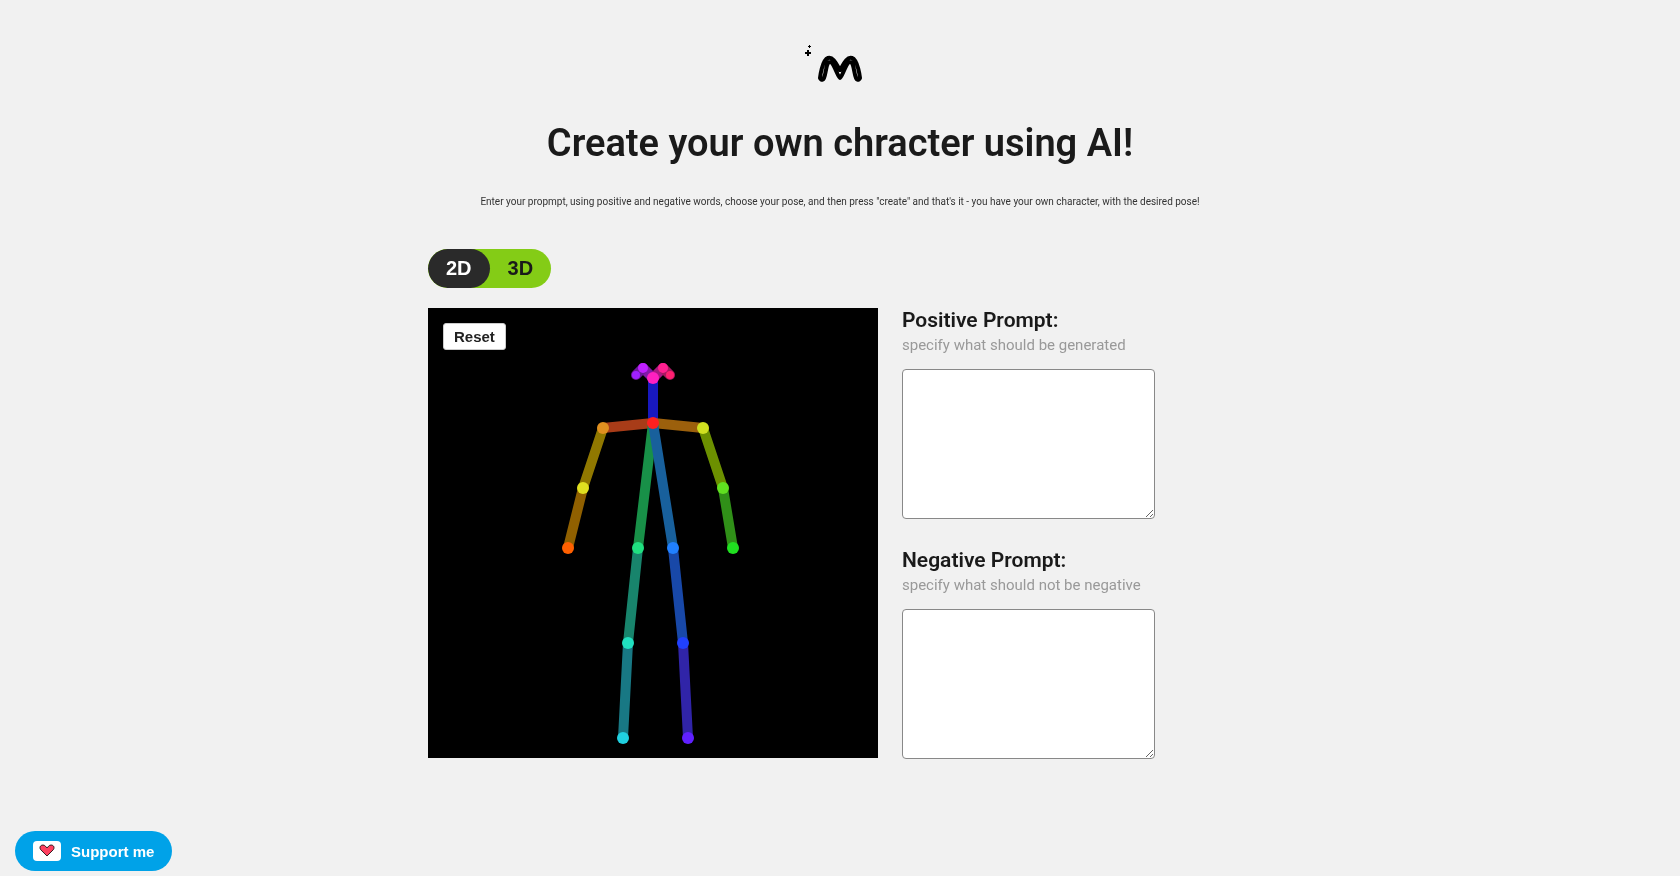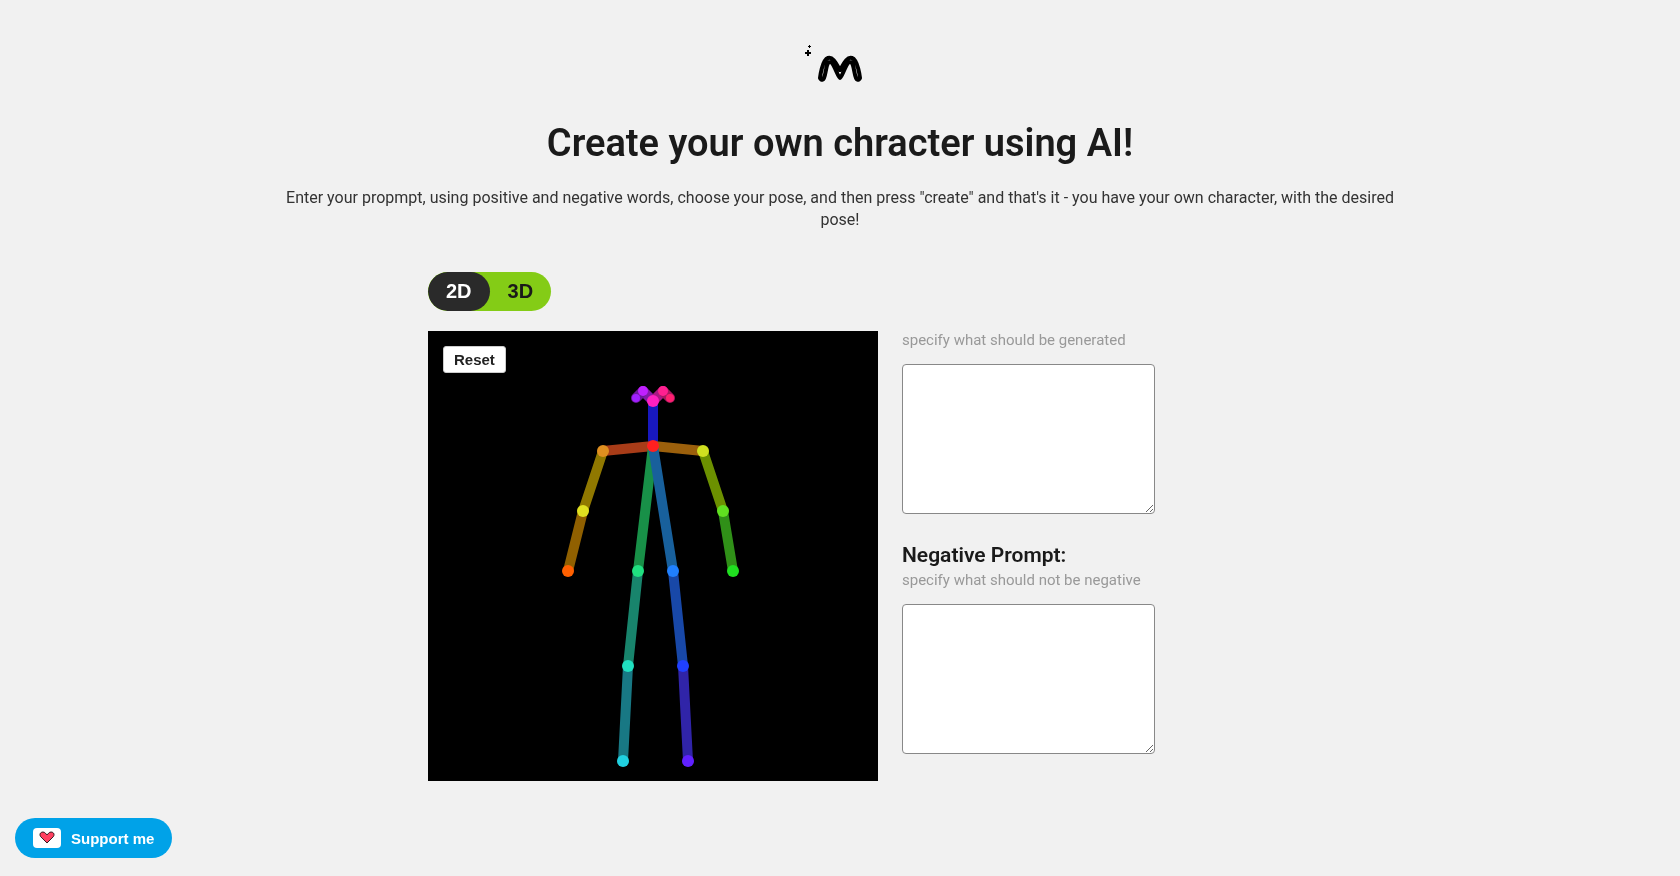--- a/index.html
+++ b/index.html
@@ -24,24 +24,24 @@
     .logo svg {
       display: block;
     }
     .page-title {
       font-size: 38px;
       font-weight: 600;
       color: #1a1a1a;
       margin-top: 14px;
     }
     .subtitle {
-      font-size: 16px;
+      font-size: 10px;
       color: #333;
       max-width: 1160px;
-      margin: 22px auto 0;
+      margin: 30px auto 0;
       line-height: 1.4;
       padding: 0 20px;
     }
     .controls-row {
       max-width: 1160px;
       margin: 40px auto 0;
       padding: 0 20px;
     }
     .toggle-group {
       display: inline-flex;
@@ -122,21 +122,21 @@
       font-family: inherit;
       font-size: 14px;
       resize: both;
     }
     .field-block {
       margin-bottom: 25px;
     }
     .support-btn {
       position: fixed;
       left: 15px;
-      bottom: 18px;
+      bottom: 5px;
       background: #0ea5e9;
       background: #0099e5;
       background: #00a2e8;
       color: #fff;
       border: none;
       border-radius: 22px;
       padding: 10px 18px;
       font-size: 15px;
       font-weight: 600;
       display: flex;
@@ -243,20 +243,21 @@
         <circle cx="215" cy="60" r="5" fill="#c020ff"></circle>
         <circle cx="235" cy="60" r="5" fill="#ff2090"></circle>
         <circle cx="208" cy="67" r="4" fill="#a020ff"></circle>
         <circle cx="242" cy="67" r="4" fill="#ff2070"></circle>
       </g>
     </svg>
   </div>
 
   <div class="form-col">
     <div class="field-block">
+      <div class="field-label">Positive Prompt:</div>
       <div class="field-hint">specify what should be generated</div>
       <textarea class="textarea" style=""></textarea>
     </div>
     <div class="field-block">
       <div class="field-label">Negative Prompt:</div>
       <div class="field-hint">specify what should not be negative</div>
       <textarea class="textarea" style=""></textarea>
     </div>
   </div>
 </div>

